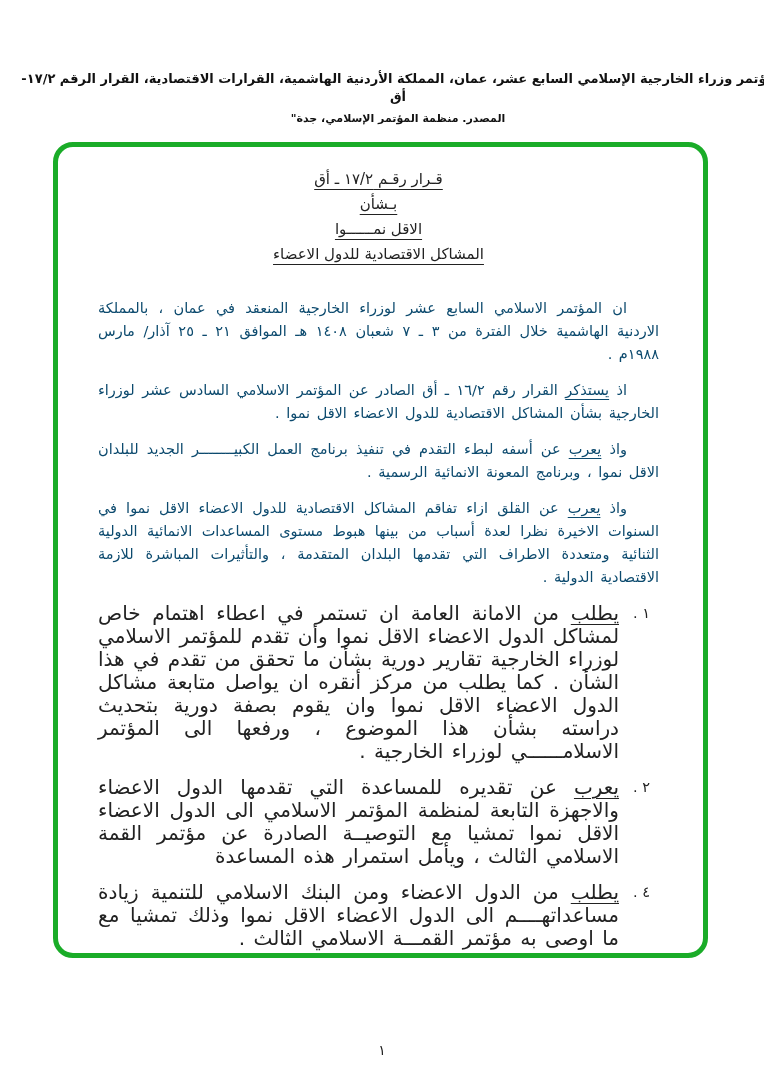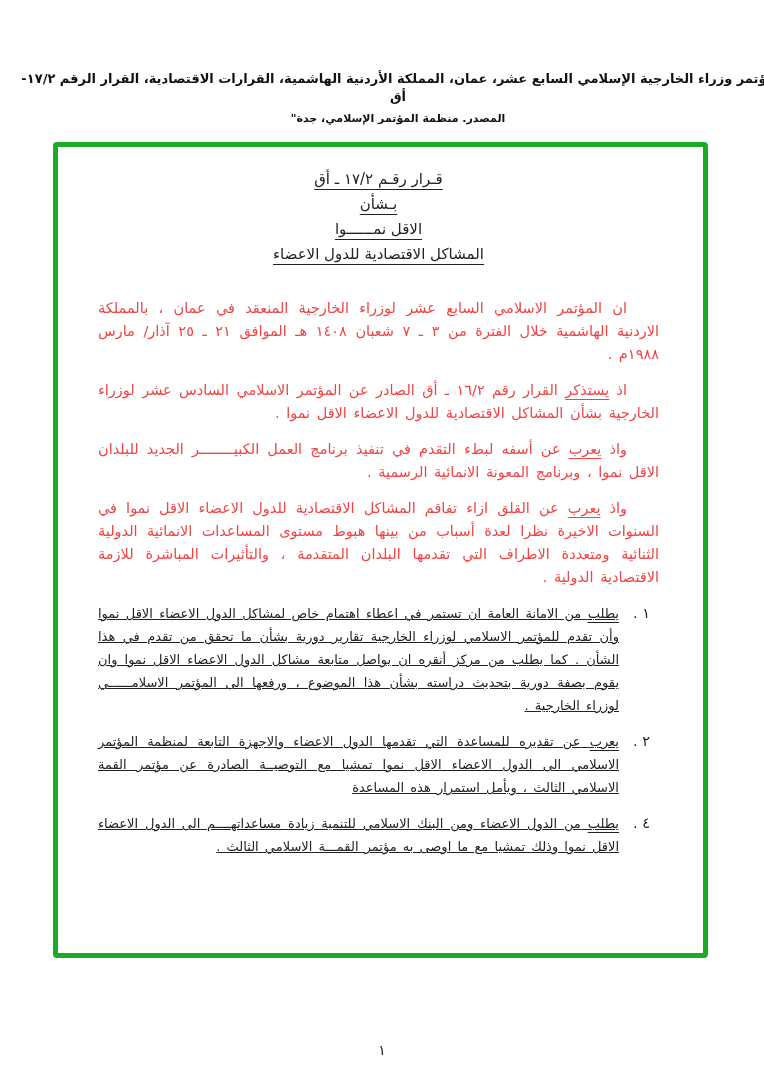--- a/index.html
+++ b/index.html
@@ -13,51 +13,51 @@
   }
   .doc-header .h1{
     font-size:13px;font-weight:bold;letter-spacing:0;line-height:18px;color:#111;
   }
   .doc-header .h2{
     font-size:11px;font-weight:bold;margin-top:6px;color:#111;
   }
   
   .frame{
     position:absolute;left:53px;top:142px;width:655px;height:816px;
-    border:5px solid #1aac28;border-radius:4px;box-sizing:border-box;
+    border:5px solid #1aac28;border-radius:20px;box-sizing:border-box;
     background:#ffffff;
   }
   .content{
     position:absolute;inset:0;padding:16px 44px 10px 40px;direction:rtl;
     box-sizing:border-box;
   }
   
   .title-block{text-align:center;margin:4px 0 30px 0;}
   .title-line{
     font-size:15px;line-height:25px;color:#222;
     text-decoration:underline;text-underline-offset:5px;text-decoration-thickness:1px;
   }
   
   .para{
     font-size:14.5px;line-height:23px;margin:4px 0 13px 0;
-    text-align:justify;text-align-last:right;text-indent:32px;color:#ef4444;
+    text-align:justify;text-align-last:right;text-indent:32px;color:#0c4a6e;
     word-spacing:2px;
   }
   .u{text-decoration:underline;text-underline-offset:4px;text-decoration-thickness:1px;}
   
   .item{
     display:flex;margin:7px 0 13px 0;direction:rtl;
   }
   .item .marker{
     flex:0 0 26px;font-size:14.5px;line-height:23px;color:#222;
     text-align:left;margin-left:14px;direction:ltr;
   }
   .item .itext{
-    flex:1;font-size:13px;line-height:23px;color:#222;
-    text-align:justify;text-align-last:right;word-spacing:2px;text-decoration:underline;
+    flex:1;font-size:20px;line-height:23px;color:#222;
+    text-align:justify;text-align-last:right;word-spacing:2px;
   }
   
   .page-num{
     position:absolute;top:1042px;left:0;width:764px;text-align:center;
     font-size:14px;color:#222;
   }
 </style>
 </head>
 <body>
 

